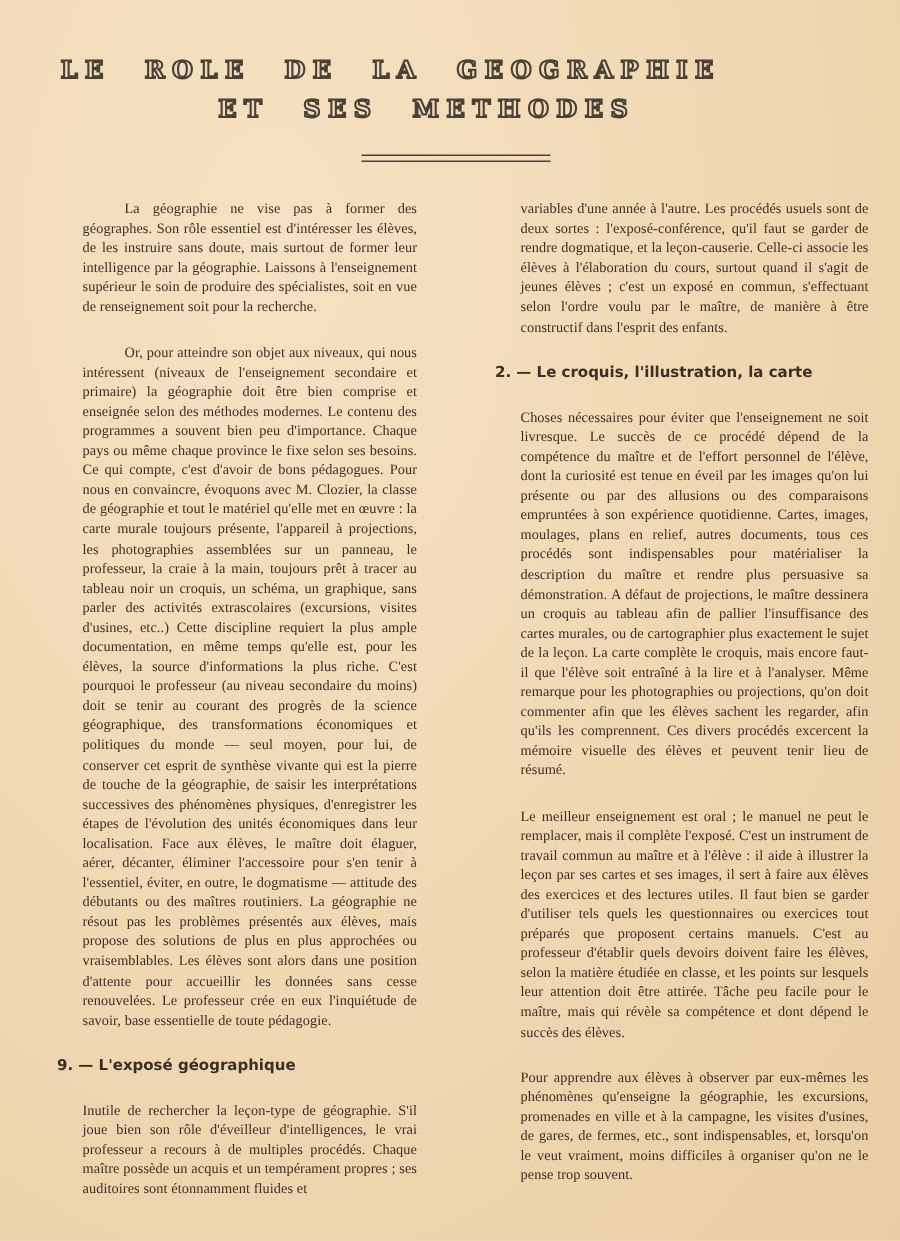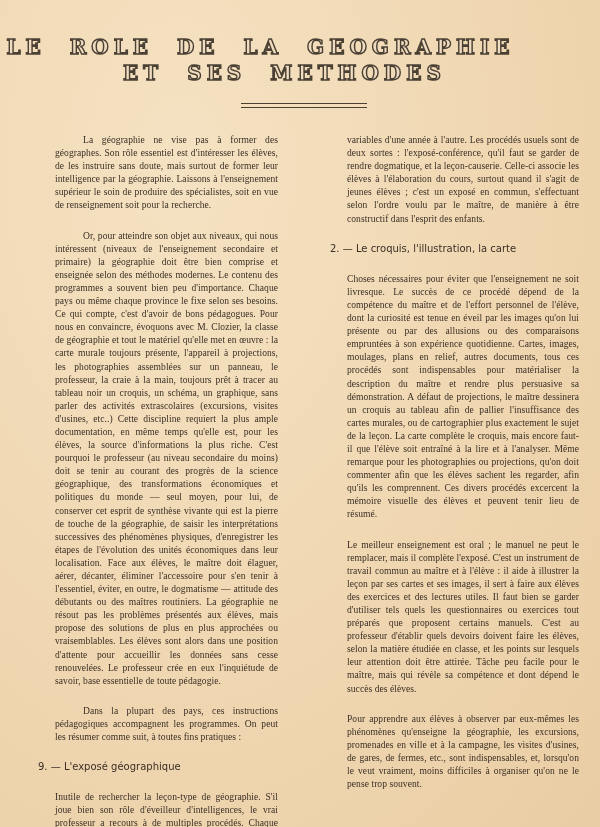--- a/index.html
+++ b/index.html
@@ -9,21 +9,21 @@
       background-image: radial-gradient(ellipse at 30% 20%, #f5e2c2 0%, #efd6b0 60%, #e9cda4 100%);
       color: #3a2f25;
       font-family: "DejaVu Serif", "Liberation Serif", serif;
       position: relative;
     }
     .title {
       position: absolute; left: 0; top: 34px; width: 521px;
       text-align: center;
       font-family: "DejaVu Serif", serif;
       font-weight: bold;
-      font-size: 20px;
+      font-size: 16px;
       letter-spacing: 5px;
       line-height: 26px;
       color: #f0dcc0;
       -webkit-text-stroke: 1.4px #4a4034;
       text-shadow: 0 0 0 #4a4034;
     }
     .title .l1 { display: block; word-spacing: 12px; }
     .title .l2 { display: block; word-spacing: 12px; padding-left: 48px; }
     .rule {
       position: absolute; left: 241px; top: 103px; width: 126px; height: 3px;
@@ -35,38 +35,37 @@
       text-align: justify;
       font-family: "Liberation Serif", serif;
       letter-spacing: 0.05px;
     }
     .col.left { left: 38px; width: 257px; }
     .col.right { left: 330px; width: 266px; }
     .col p { margin: 17px; }
     .col p.ind { text-indent: 28px; }
     .col h2 {
       font-family: "DejaVu Sans", sans-serif;
-      font-weight: normal; font-size: 10px;
+      font-weight: bold; font-size: 10px;
       margin: 13px 0 11px 0; letter-spacing: 0;
       text-align: left;
     }
   </style>
 </head>
 <body>
 
 <div class="title">
   <span class="l1">LE ROLE DE LA GEOGRAPHIE</span>
   <span class="l2">ET SES METHODES</span>
 </div>
 <div class="rule"></div>
 
 <div class="col left">
   <p class="ind">La géographie ne vise pas à former des géographes. Son rôle essentiel est d'intéresser les élèves, de les instruire sans doute, mais surtout de former leur intelligence par la géographie. Laissons à l'enseignement supérieur le soin de produire des spécialistes, soit en vue de renseignement soit pour la recherche.</p>
   <p class="ind">Or, pour atteindre son objet aux niveaux, qui nous intéressent (niveaux de l'enseignement secondaire et primaire) la géographie doit être bien comprise et enseignée selon des méthodes modernes. Le contenu des programmes a souvent bien peu d'importance. Chaque pays ou même chaque province le fixe selon ses besoins. Ce qui compte, c'est d'avoir de bons pédagogues. Pour nous en convaincre, évoquons avec M. Clozier, la classe de géographie et tout le matériel qu'elle met en œuvre : la carte murale toujours présente, l'appareil à projections, les photographies assemblées sur un panneau, le professeur, la craie à la main, toujours prêt à tracer au tableau noir un croquis, un schéma, un graphique, sans parler des activités extrascolaires (excursions, visites d'usines, etc..) Cette discipline requiert la plus ample documentation, en même temps qu'elle est, pour les élèves, la source d'informations la plus riche. C'est pourquoi le professeur (au niveau secondaire du moins) doit se tenir au courant des progrès de la science géographique, des transformations économiques et politiques du monde — seul moyen, pour lui, de conserver cet esprit de synthèse vivante qui est la pierre de touche de la géographie, de saisir les interprétations successives des phénomènes physiques, d'enregistrer les étapes de l'évolution des unités économiques dans leur localisation. Face aux élèves, le maître doit élaguer, aérer, décanter, éliminer l'accessoire pour s'en tenir à l'essentiel, éviter, en outre, le dogmatisme — attitude des débutants ou des maîtres routiniers. La géographie ne résout pas les problèmes présentés aux élèves, mais propose des solutions de plus en plus approchées ou vraisemblables. Les élèves sont alors dans une position d'attente pour accueillir les données sans cesse renouvelées. Le professeur crée en eux l'inquiétude de savoir, base essentielle de toute pédagogie.</p>
-  <p class="ind">Dans la plupart des pays, ces instructions pédagogiques accompagnent les programmes. On peut les résumer comme suit, à toutes fins pratiques :</p>
   <h2>9. — L'exposé géographique</h2>
   <p>Inutile de rechercher la leçon-type de géographie. S'il joue bien son rôle d'éveilleur d'intelligences, le vrai professeur a recours à de multiples procédés. Chaque maître possède un acquis et un tempérament propres ; ses auditoires sont étonnamment fluides et</p>
 </div>
 
 <div class="col right">
   <p>variables d'une année à l'autre. Les procédés usuels sont de deux sortes : l'exposé-conférence, qu'il faut se garder de rendre dogmatique, et la leçon-causerie. Celle-ci associe les élèves à l'élaboration du cours, surtout quand il s'agit de jeunes élèves ; c'est un exposé en commun, s'effectuant selon l'ordre voulu par le maître, de manière à être constructif dans l'esprit des enfants.</p>
   <h2>2. — Le croquis, l'illustration, la carte</h2>
   <p>Choses nécessaires pour éviter que l'enseignement ne soit livresque. Le succès de ce procédé dépend de la compétence du maître et de l'effort personnel de l'élève, dont la curiosité est tenue en éveil par les images qu'on lui présente ou par des allusions ou des comparaisons empruntées à son expérience quotidienne. Cartes, images, moulages, plans en relief, autres documents, tous ces procédés sont indispensables pour matérialiser la description du maître et rendre plus persuasive sa démonstration. A défaut de projections, le maître dessinera un croquis au tableau afin de pallier l'insuffisance des cartes murales, ou de cartographier plus exactement le sujet de la leçon. La carte complète le croquis, mais encore faut-il que l'élève soit entraîné à la lire et à l'analyser. Même remarque pour les photographies ou projections, qu'on doit commenter afin que les élèves sachent les regarder, afin qu'ils les comprennent. Ces divers procédés excercent la mémoire visuelle des élèves et peuvent tenir lieu de résumé.</p>
   <p>Le meilleur enseignement est oral ; le manuel ne peut le remplacer, mais il complète l'exposé. C'est un instrument de travail commun au maître et à l'élève : il aide à illustrer la leçon par ses cartes et ses images, il sert à faire aux élèves des exercices et des lectures utiles. Il faut bien se garder d'utiliser tels quels les questionnaires ou exercices tout préparés que proposent certains manuels. C'est au professeur d'établir quels devoirs doivent faire les élèves, selon la matière étudiée en classe, et les points sur lesquels leur attention doit être attirée. Tâche peu facile pour le maître, mais qui révèle sa compétence et dont dépend le succès des élèves.</p>
   <p>Pour apprendre aux élèves à observer par eux-mêmes les phénomènes qu'enseigne la géographie, les excursions, promenades en ville et à la campagne, les visites d'usines, de gares, de fermes, etc., sont indispensables, et, lorsqu'on le veut vraiment, moins difficiles à organiser qu'on ne le pense trop souvent.</p>

